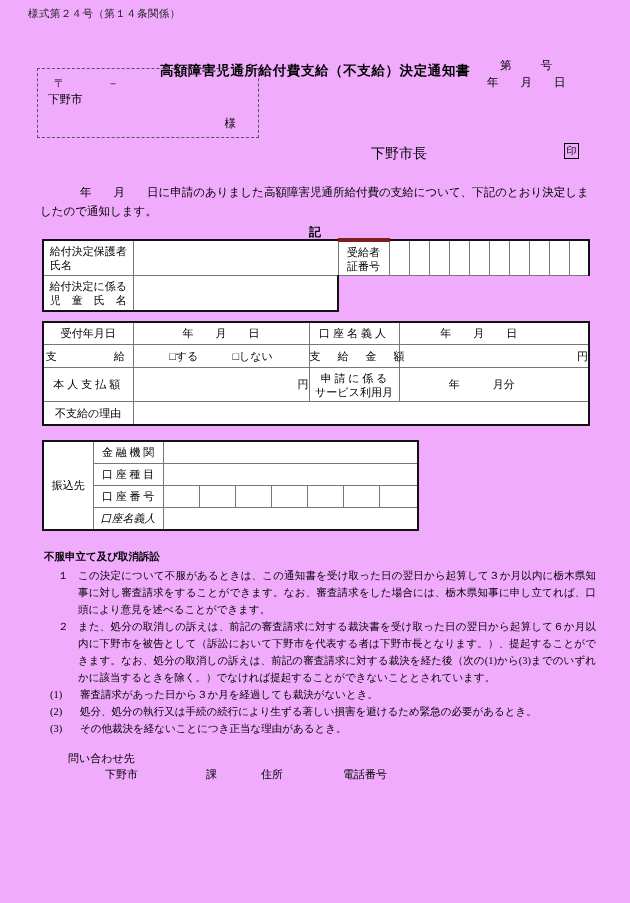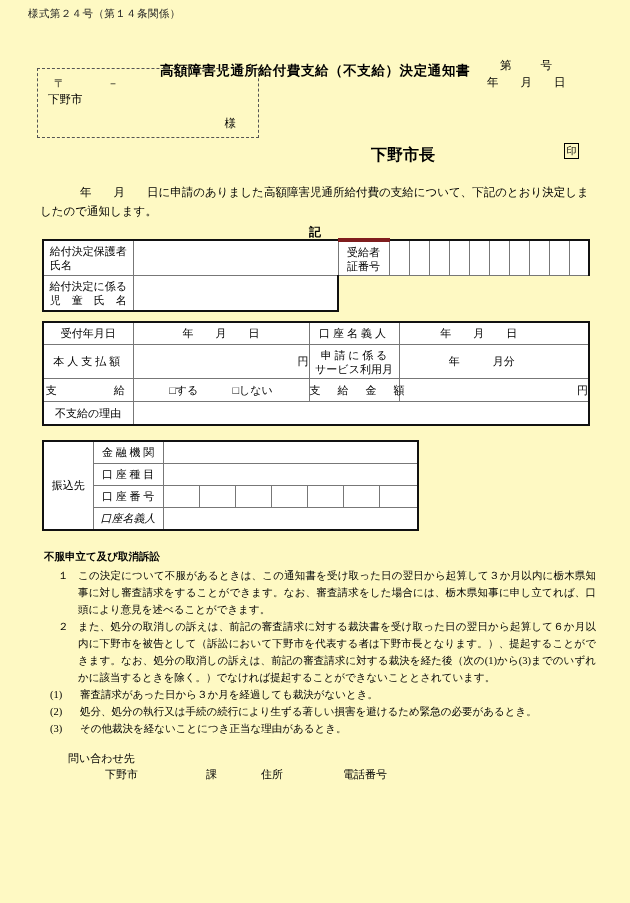--- a/index.html
+++ b/index.html
@@ -8,21 +8,21 @@
     background: #ffffff;
   }
   body {
     font-family: "Liberation Serif", "DejaVu Serif", serif;
     color: #000000;
   }
   .page {
     position: relative;
     width: 630px;
     height: 903px;
-    background: #fef9c3;
+    background: #f0abfc;
     overflow: hidden;
     font-size: 11px;
   }
 
   
   .form-no {
     position: absolute;
     left: 28px;
     top: 7px;
     font-size: 10.5px;
@@ -92,22 +92,22 @@
     top: 75px;
     font-size: 11.5px;
     white-space: nowrap;
   }
   .doc-date .gap { display: inline-block; width: 22px; }
 
   .mayor {
     position: absolute;
     left: 371px;
     top: 145px;
-    font-size: 16px;
-    font-weight: bold;
+    font-size: 14px;
+    font-weight: normal;
     white-space: nowrap;
   }
   .seal-box {
     position: absolute;
     left: 564px;
     top: 143px;
     width: 15px;
     height: 16px;
     border: 1px solid #000;
     box-sizing: border-box;
@@ -313,35 +313,35 @@
       <col style="width:190px">
     </colgroup>
     <tbody>
         <tr>
       <td class="lbl" style="border-top:2px solid #111;border-left:2px solid #111;height:21px;">受付年月日</td>
       <td class="cell-center" style="border-top:2px solid #111;">年　　月　　日</td>
       <td class="lbl spaced" style="border-top:2px solid #111;">口座名義人</td>
       <td class="cell-center" style="border-top:2px solid #111;border-right:2px solid #111;padding-right:30px;">年　　月　　日</td>
     </tr>
     <tr>
+      <td class="lbl spaced2" style="border-left:2px solid #111;height:22px;">支　　　給</td>
+      <td class="cell-center">
+        <span>□する</span><span class="chk-gap"></span><span>□しない</span>
+      </td>
+      <td class="lbl spaced">支　給　金　額</td>
+      <td class="cell-right" style="border-right:2px solid #111;">円</td>
+    </tr>
+    <tr>
       <td class="lbl spaced" style="border-left:2px solid #111;height:33px;">本人支払額</td>
       <td class="cell-right">円</td>
       <td class="lbl lbl-2l">
         <div>申 請 に 係 る</div>
         <div>サービス利用月</div>
       </td>
       <td class="cell-center" style="border-right:2px solid #111;padding-right:24px;">年　　　月分</td>
-    </tr>
-    <tr>
-      <td class="lbl spaced2" style="border-left:2px solid #111;height:22px;">支　　　給</td>
-      <td class="cell-center">
-        <span>□する</span><span class="chk-gap"></span><span>□しない</span>
-      </td>
-      <td class="lbl spaced">支　給　金　額</td>
-      <td class="cell-right" style="border-right:2px solid #111;">円</td>
     </tr>
     <tr>
       <td class="lbl" style="border-left:2px solid #111;border-bottom:2px solid #111;height:22px;">不支給の理由</td>
       <td colspan="3" style="border-bottom:2px solid #111;border-right:2px solid #111;"></td>
     </tr>
   </tbody>
     </table>
 
   <table class="form" id="t3">
     <colgroup>

